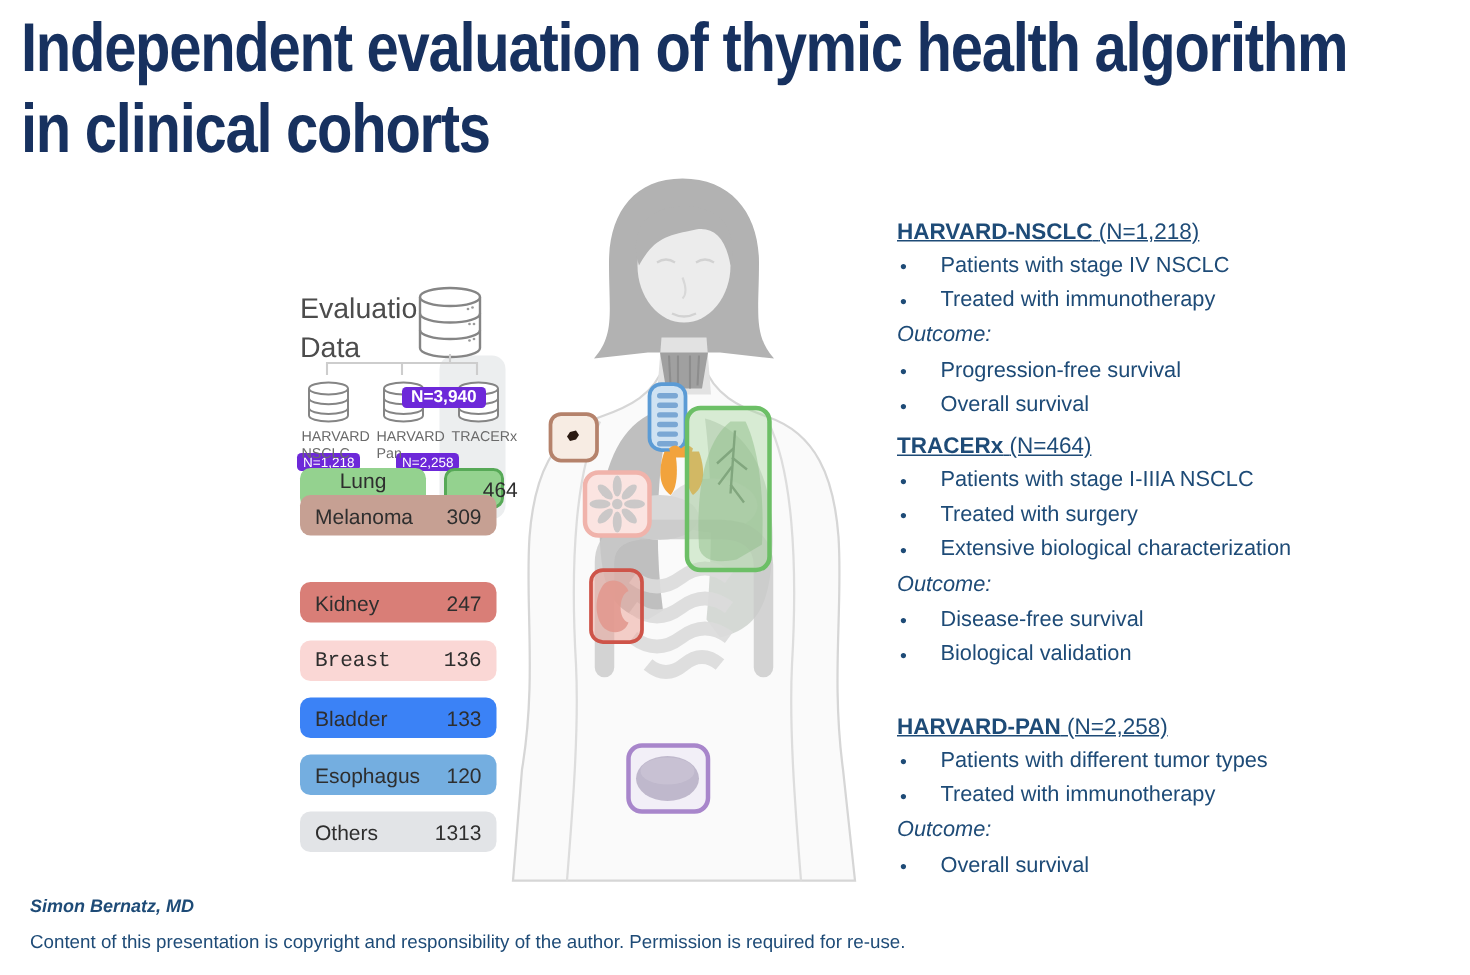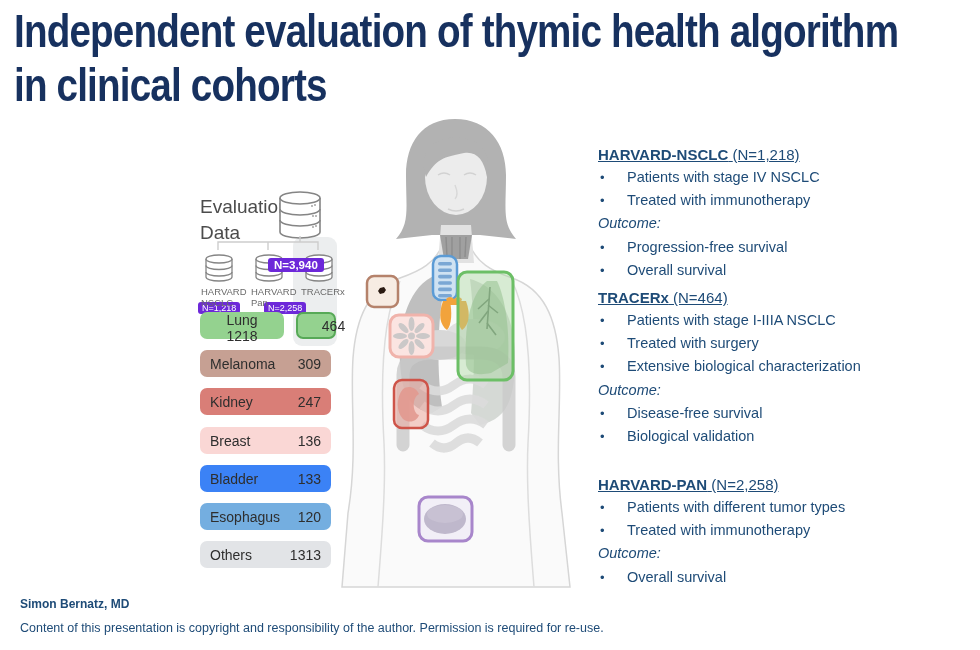--- a/index.html
+++ b/index.html
@@ -41,21 +41,21 @@
   .anatomy{position:absolute;left:340px;top:113px;}
   
   .cohort{position:absolute;left:598px;width:372px;color:#1e4b77;font-size:14.5px;}
   .cohort .head{font-size:15px;margin-bottom:3px;}
   .cohort .head .u{text-decoration:underline;}
   .cohort .head .name{font-weight:bold;}
   .cline{display:flex;line-height:23.2px;}
   .cline .bullet{width:27px;flex:none;padding-left:2px;font-size:13px;}
   .outcome{font-style:italic;line-height:23.2px;}
   
-  .author{position:absolute;left:20px;top:597px;font-size:12px;font-weight:bold;color:#1e4b77;}
+  .author{position:absolute;left:20px;top:597px;font-size:12px;font-weight:bold;color:#1e4b77;font-style:italic;}
   .copyright{position:absolute;left:20px;top:621px;font-size:12.5px;color:#1e4b77;}
 </style>
 </head>
 <body>
 
 <div class="slide">
 
   <div class="title">
     <div>Independent evaluation of thymic health algorithm</div>
     <div>in clinical cohorts</div>
@@ -128,29 +128,29 @@
   <div class="src-label" style="left:301px;top:286px;">
     <div>TRACERx</div>
   </div>
 
   <div class="trow lung" style="top: 312px; background: rgb(148, 210, 143); flex-direction: column;">
     <span>Lung</span>
     <span>1218</span>
   </div>
   <div class="tracerx-cell">464</div>
 
-  <div class="trow" style="top: 350px; background: rgb(198, 160, 147);">
+  <div class="trow" style="top: 330px; background: rgb(198, 160, 147);">
     <span>Melanoma</span>
     <span>309</span>
   </div>
   <div class="trow" style="top: 388px; background: rgb(217, 126, 119);">
     <span>Kidney</span>
     <span>247</span>
   </div>
-  <div class="trow" style="top: 427px; background: rgb(250, 215, 213);">
+  <div class="trow" style="top: 427px; background: rgb(250, 215, 213); font-family: Liberation Mono, monospace;">
     <span>Breast</span>
     <span>136</span>
   </div>
   <div class="trow" style="top: 465px; background: #3b82f6;">
     <span>Bladder</span>
     <span>133</span>
   </div>
   <div class="trow" style="top: 503px; background: rgb(116, 174, 224);">
     <span>Esophagus</span>
     <span>120</span>

